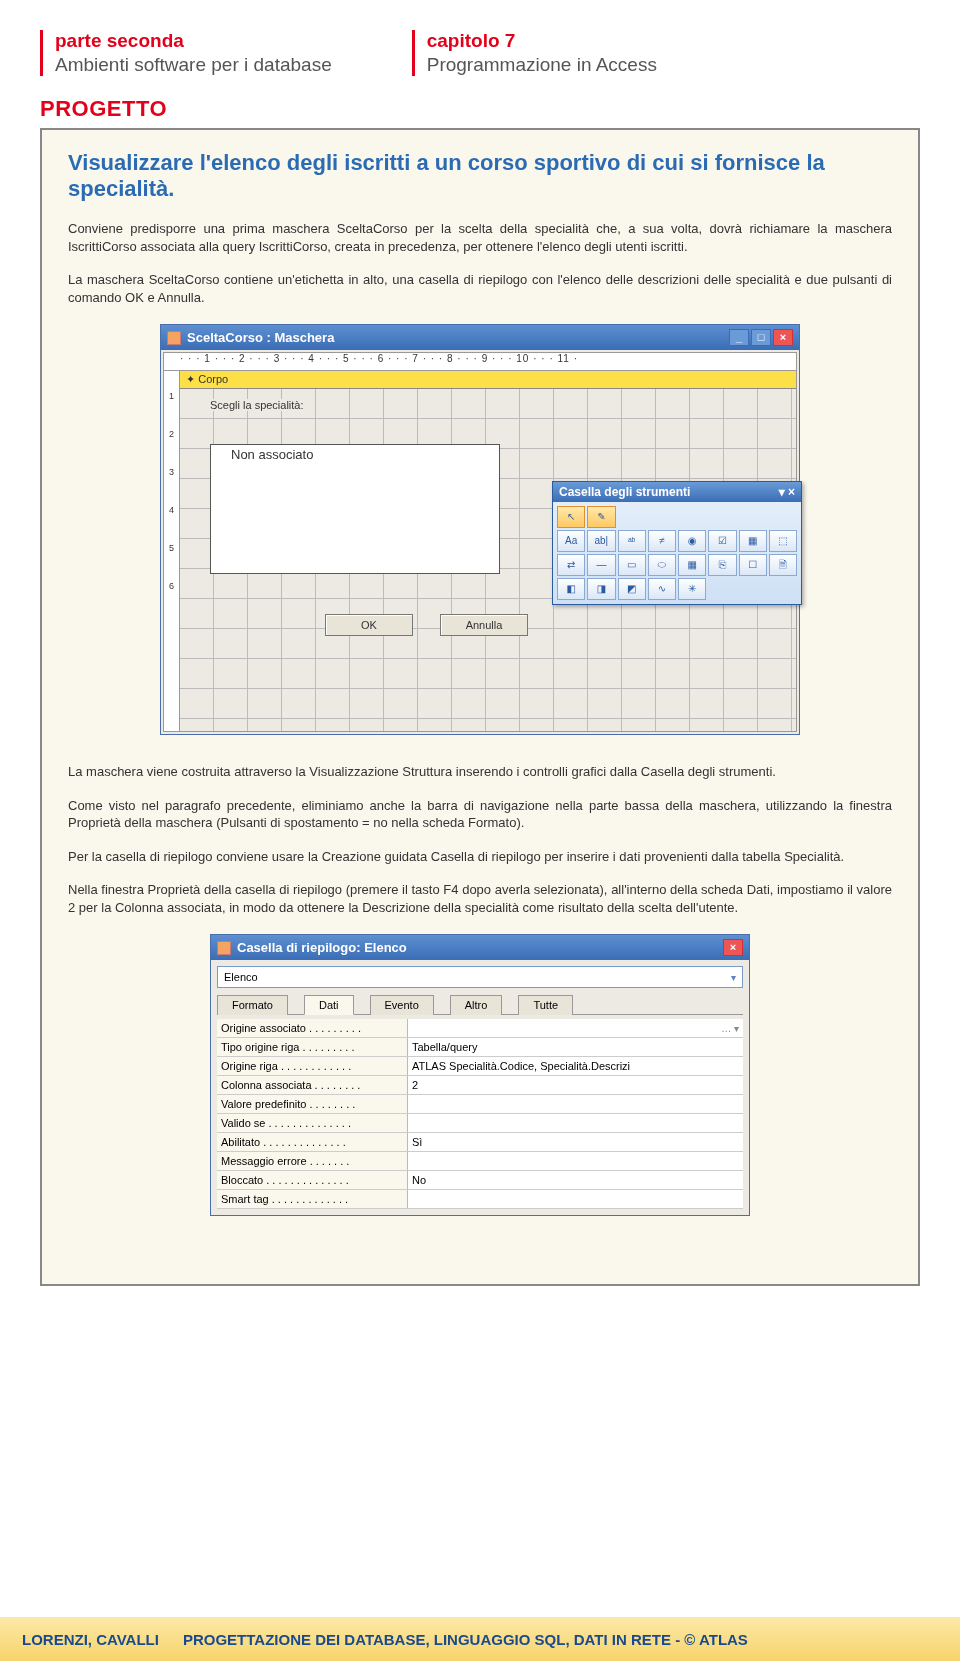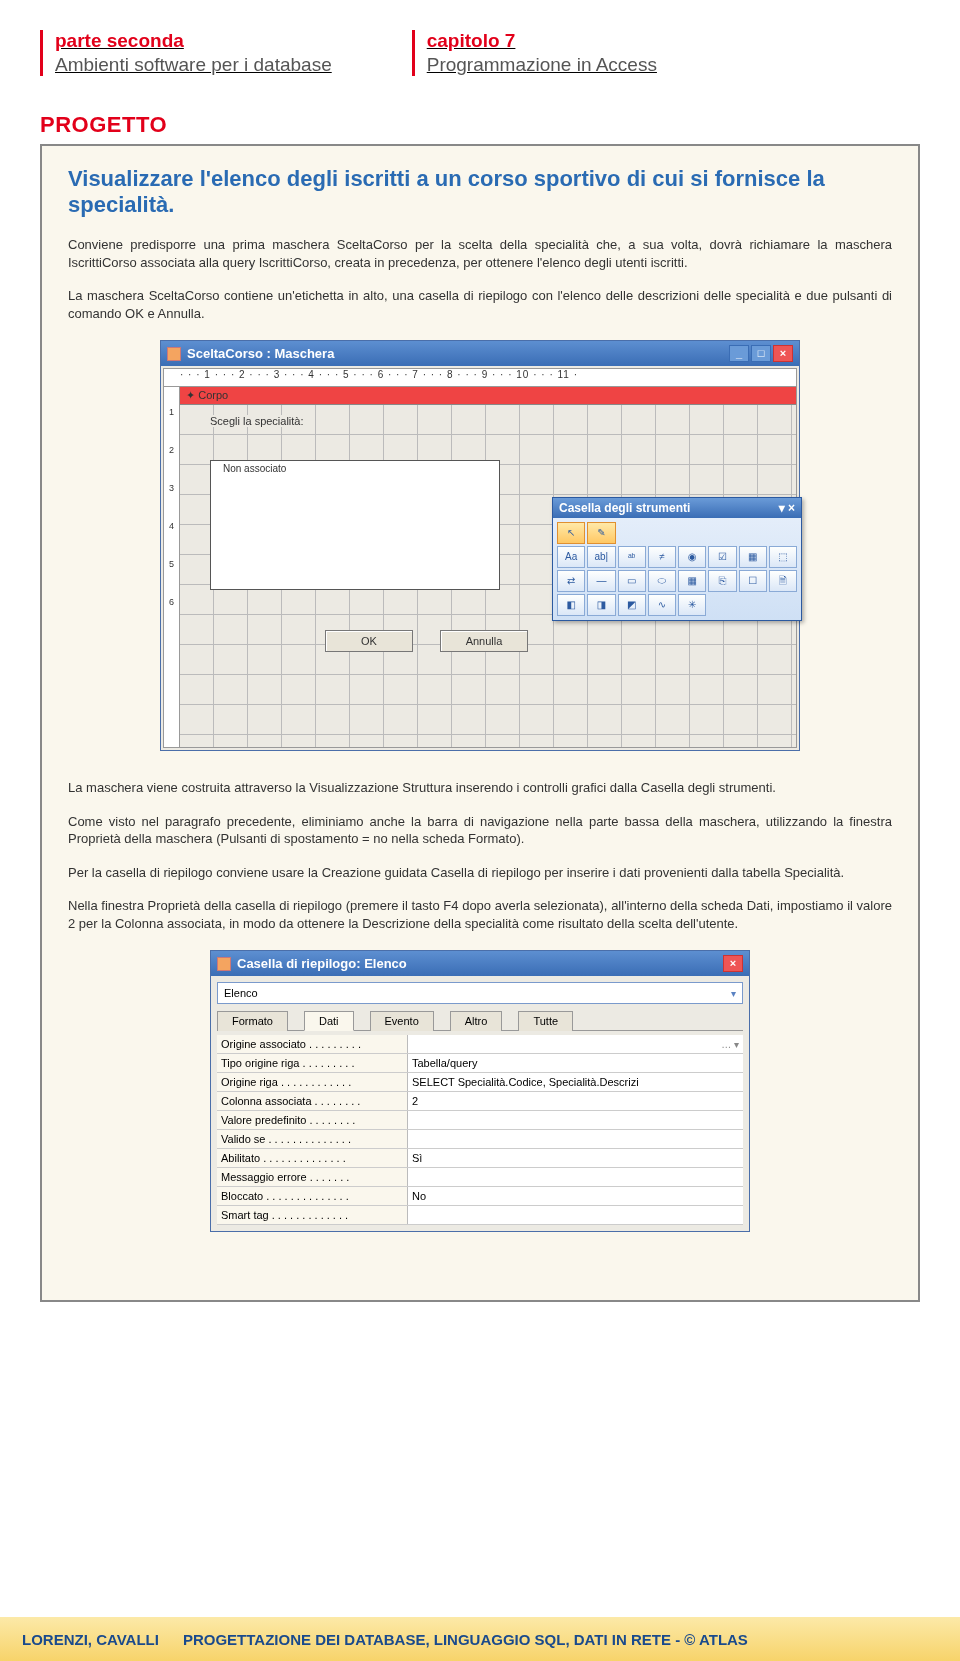--- a/index.html
+++ b/index.html
@@ -11,22 +11,21 @@
   }
   .page {
     width: 960px;
     min-height: 1661px;
     padding: 30px 40px 0 40px;
     position: relative;
   }
   .header-top {
     display: flex;
     gap: 80px;
-    margin-bottom: 36px;
-    text-decoration: underline;
+    margin-bottom: 20px;
   }
   .header-col {
     border-left: 3px solid #e2001a;
     padding-left: 12px;
   }
   .header-part {
     color: #e2001a;
     font-weight: bold;
     font-size: 19px;
   }
@@ -116,21 +115,21 @@
     font-size: 9px;
     color: #333;
     display:flex; flex-direction:column; align-items:center;
     padding-top:6px;
   }
   .ruler-v span{ margin: 14px 0;}
   .section-bar {
     position: absolute;
     left: 16px; right: 0; top: 18px;
     height: 18px;
-    background: #ef4444;
+    background: #fde047;
     border-bottom: 1px solid #888;
     font-size: 11px;
     display: flex; align-items: center;
     padding-left: 6px;
     color: #333;
   }
   .grid-area {
     position: absolute;
     left: 16px; right: 0; top: 36px; bottom: 0;
     background: #eceae3;
@@ -143,23 +142,23 @@
   .label-box {
     position: absolute;
     background: #eceae3;
     font-size: 11px;
     color: #333;
   }
   .input-box {
     position: absolute;
     background: #fff;
     border: 1px solid #555;
-    font-size: 10px;
-    color: #333;
-    padding: 2px 12px;
+    font-size: 13px;
+    color: #333;
+    padding: 2px 20px;
   }
   .cmd-btn {
     position: absolute;
     background: #e8e4d8;
     border: 1px solid #777;
     font-size: 11px;
     color: #333;
     text-align: center;
     padding: 4px 12px;
     box-shadow: 1px 1px 0 #fff inset;
@@ -429,21 +428,21 @@
             </div>
             <div class="ss2-row">
               <div class="pl"><span>Tipo origine riga</span> . . . . . . . . .</div>
               <div class="pv">
                   <span>Tabella/query</span>
                 </div>
             </div>
             <div class="ss2-row">
               <div class="pl"><span>Origine riga</span> . . . . . . . . . . . .</div>
               <div class="pv">
-                  <span>SELECT Specialità.Codice, Specialità.Descrizi</span>
+                  <span>ATLAS Specialità.Codice, Specialità.Descrizi</span>
                 </div>
             </div>
             <div class="ss2-row">
               <div class="pl"><span>Colonna associata</span> . . . . . . . .</div>
               <div class="pv">
                   <span>2</span>
                 </div>
             </div>
             <div class="ss2-row">
               <div class="pl"><span>Valore predefinito</span> . . . . . . . .</div>

